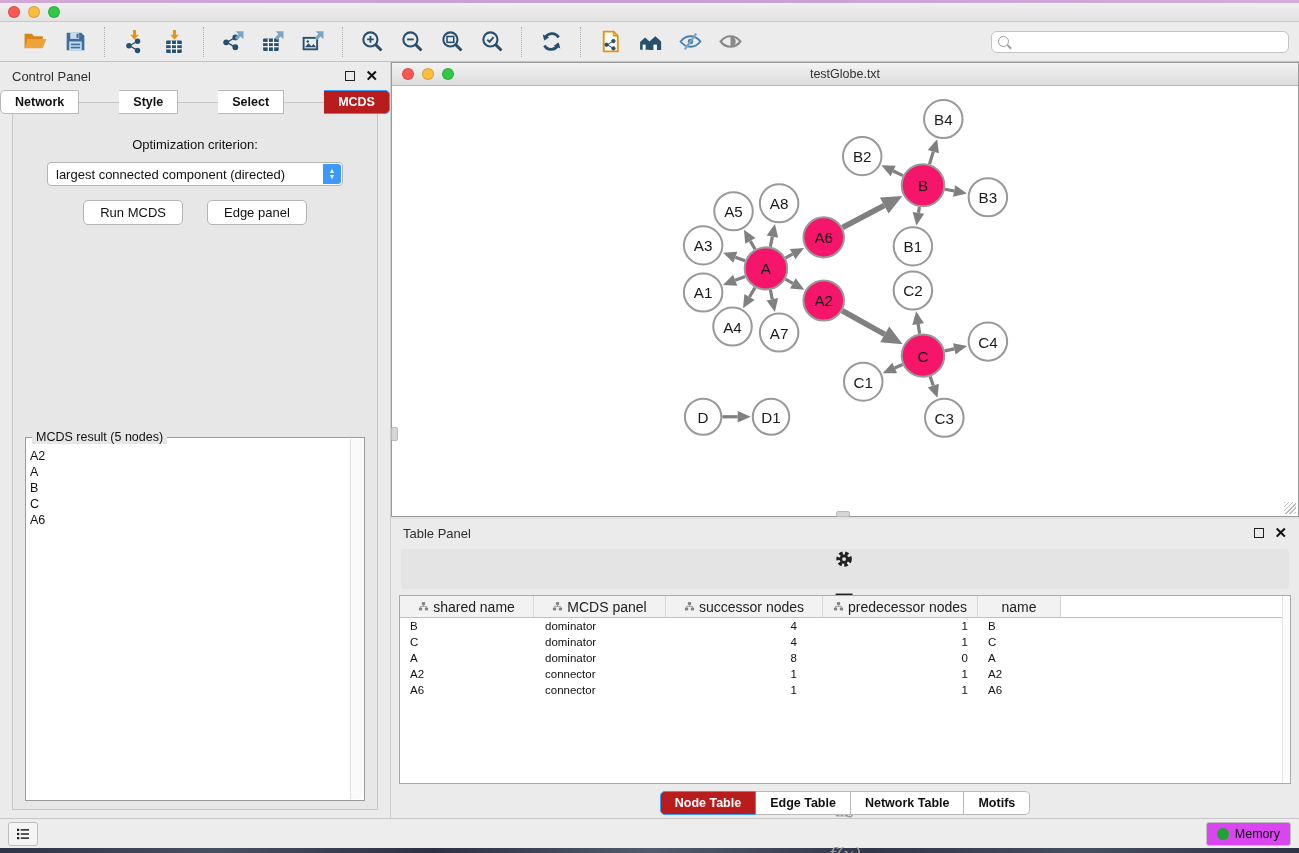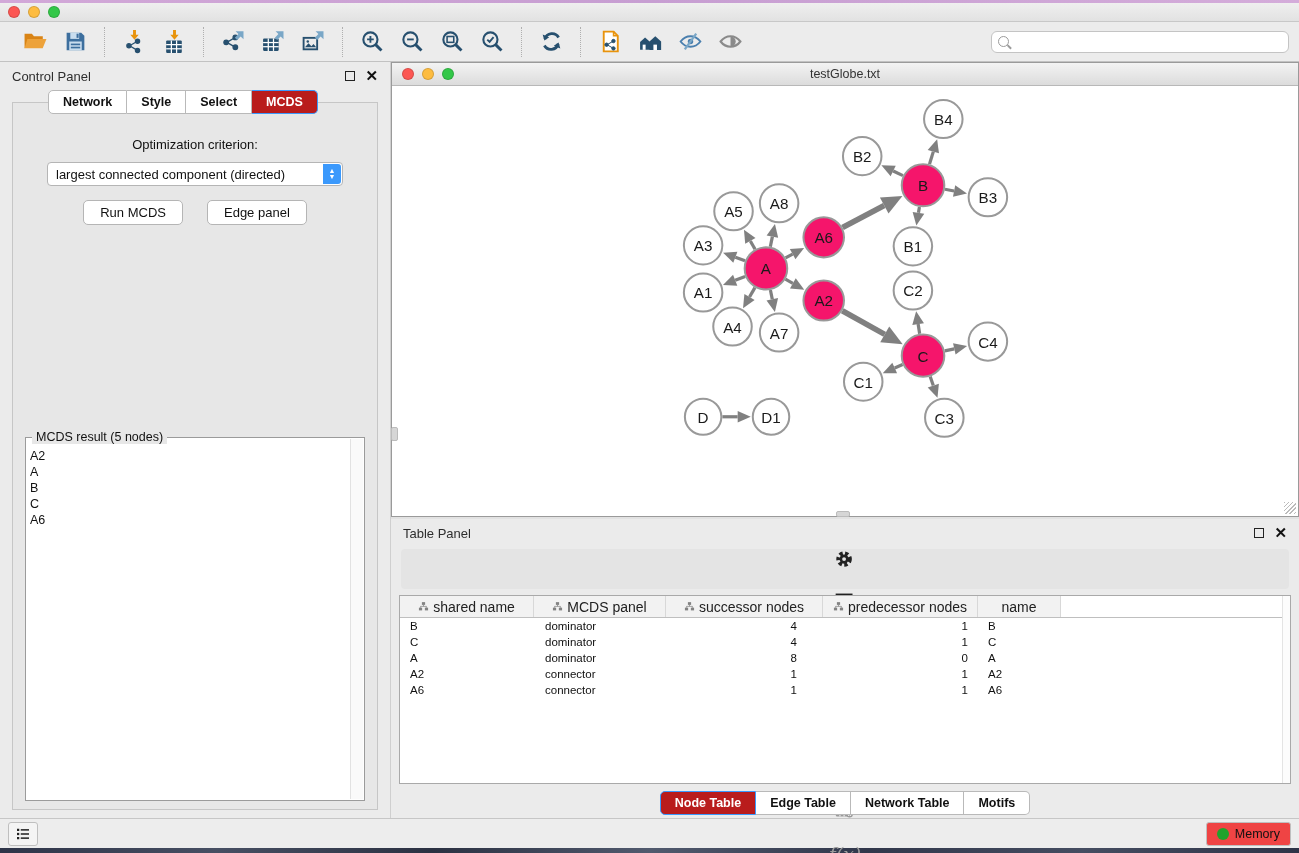--- a/index.html
+++ b/index.html
@@ -36,21 +36,21 @@
 
   
   .main { display:flex; height:756px; background:#E2E2E2; }
 
   
   .cpanel { width:391px; background:#EBEBEB; display:flex; flex-direction:column; border-right:1px solid #CFCFCF;}
   .panel-head { height:28px; display:flex; align-items:center; padding:0 12px; font-size:13px; color:#2e2e2e; }
   .panel-head .ph-icons { margin-left:auto; display:flex; gap:10px; align-items:center; }
   .float-box { width:10px; height:10px; border:1.6px solid #222; }
   .close-x { font-size:15px; font-weight:bold; color:#111; line-height:10px; }
-  .tabsrow { display:flex; justify-content:flex-start;margin-left:48px; }
+  .tabsrow { display:flex; justify-content:space-between; }
   .tab { font-size:12.5px; padding:4px 14px; background:#fff; border:1px solid #B9B9B9;
     border-left:none; color:#111; font-weight:600; }
   .tab:first-child { border-left:1px solid #B9B9B9; border-radius:5px 0 0 5px; }
   .tab:last-child { border-radius:0 5px 5px 0; }
   .tab.active { background:#b91c1c; border-color:#3B99FC; color:#fff; }
   .cp-content { flex:1; margin:-12px 12px 8px; border:1px solid #C6C6C6; background:#E7E7E7;
     padding-top:12px; position:relative; z-index:0; }
   .tabsrow { position:relative; z-index:1; }
   .opt-label { text-align:center; font-size:13px; color:#111; margin-top:22px; }
   .opt-selectwrap { margin:10px 34px 0; }
@@ -104,21 +104,21 @@
   .trow { display:flex; height:16px; align-items:center; }
   .td { font-size:11.5px; color:#111; overflow:hidden; white-space:nowrap; }
   .tscroll { position:absolute; top:0; bottom:0; right:0; width:8px; border-left:1px solid #E4E4E4; background:#FCFCFC;}
   .tp-tabsrow { height:30px; display:flex; justify-content:center; align-items:center; }
 
   
   .statusbar { height:30px; background:#EDEDED; border-top:1px solid #C6C6C6;
     display:flex; align-items:center; padding:0 8px; }
   .listbtn { width:30px; height:24px; border:1px solid #BFBFBF; background:#F4F4F4; border-radius:3px;
     display:flex; align-items:center; justify-content:center; }
-  .membtn { margin-left:auto; height:24px; border:1px solid #BFBFBF; background:#ef4444; border-radius:3px;
+  .membtn { margin-left:auto; height:24px; border:1px solid #BFBFBF; background:#d946ef; border-radius:3px;
     display:flex; align-items:center; gap:6px; padding:0 10px; font-size:12.5px; color:#111; }
   .greendot { width:12px; height:12px; border-radius:50%; background:#1FA32C; }
 </style>
 </head>
 <body>
 
 <div class="desktop-top"></div>
 
 <div class="titlebar">
   <div class="lights">

